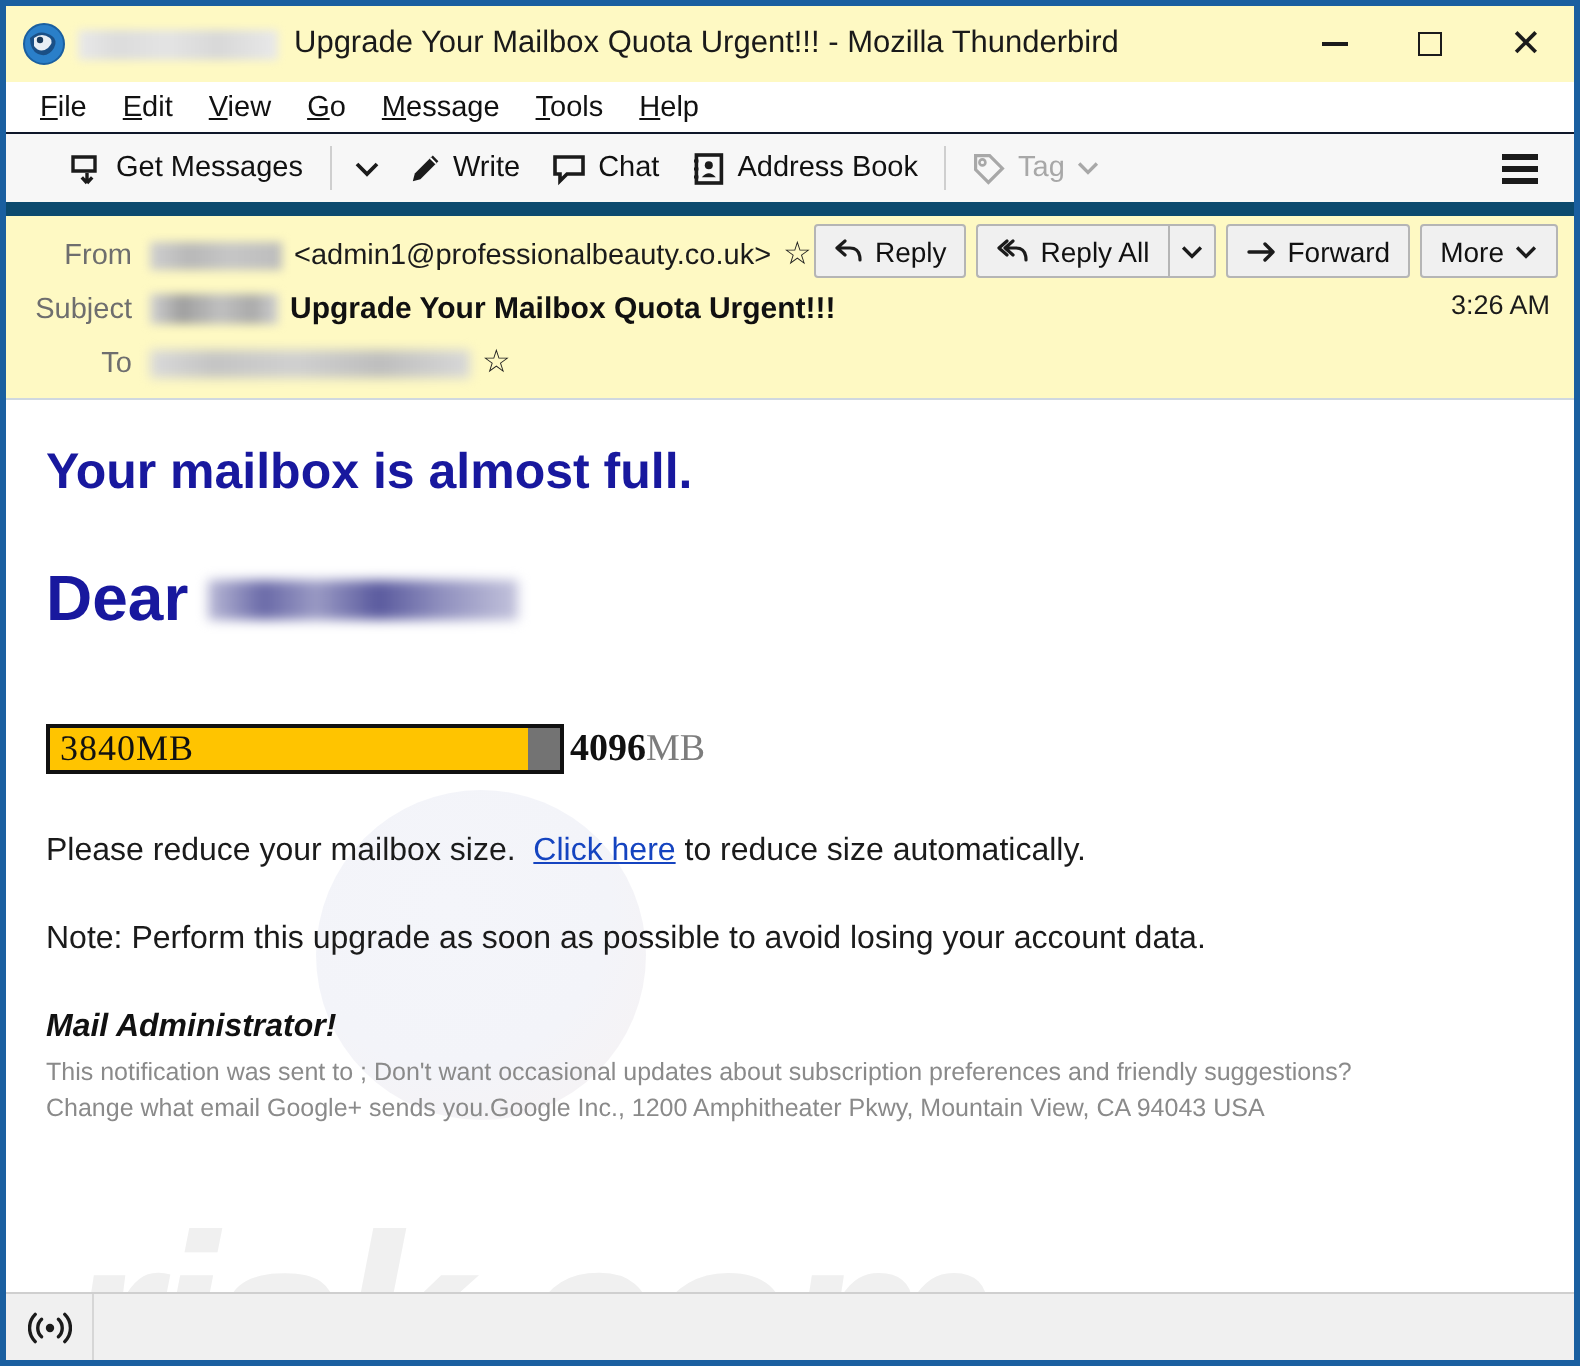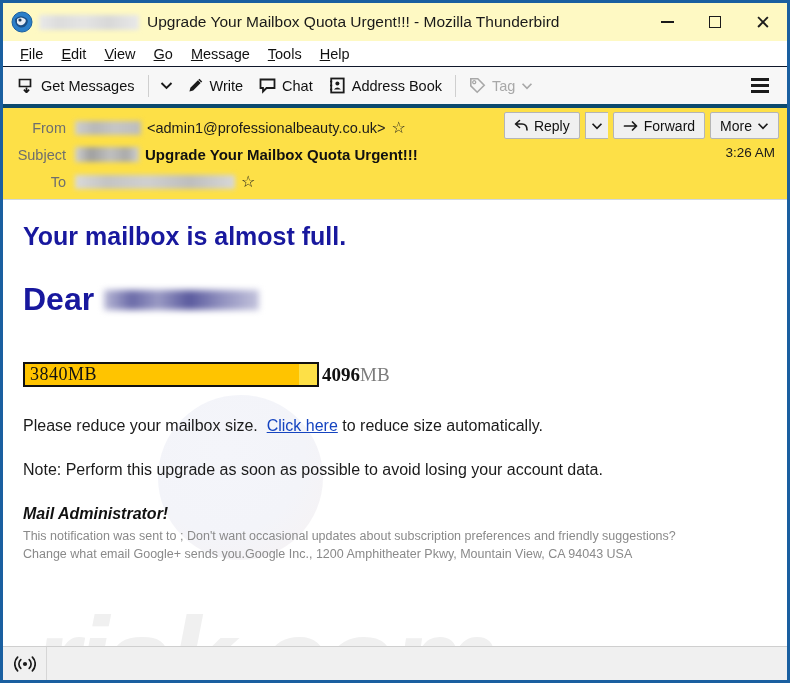--- a/index.html
+++ b/index.html
@@ -81,23 +81,23 @@
     font-family: "Liberation Sans", sans-serif;
   }
   .menu-item u { text-decoration: underline; }
 
   
   .mailtoolbar {
     height: 41px;
     background: #f7f7f7;
     display: flex;
     align-items: center;
-    padding-left: 7px;
-    flex: 0 0 auto;
-    border-bottom: 4px solid #0c4a6e;
+    padding-left: 24px;
+    flex: 0 0 auto;
+    border-bottom: 7px solid #0c4a6e;
     position: relative;
   }
   .tbtn {
     display: flex;
     align-items: center;
     gap: 6px;
     padding: 4px 8px;
     font-size: 14.5px;
     color: #111;
     height: 31px;
@@ -118,21 +118,21 @@
     position: absolute;
     right: 12px;
     display: flex; flex-direction: column;
     gap: 3px;
     padding: 6px;
   }
   .hamburger span { display: block; width: 18px; height: 3px; background: #1b1b1b; }
 
   
   .msghdr {
-    background: #fde047;
+    background: #fef9c3;
     padding: 6px 10px 4px 10px;
     flex: 0 0 auto;
     border-bottom: 1px solid #cfd8e0;
     position: relative;
   }
   .hdr-row {
     display: flex;
     align-items: center;
     min-height: 27px;
   }
@@ -264,24 +264,24 @@
     background: linear-gradient(90deg,#b9b9d6,#6a6aa8 18%,#9a9ac4 35%,#5a5a9e 55%,#8f8fbe 75%,#c3c3dc);
     filter: blur(3px);
     vertical-align: middle;
   }
   .quota-wrap {
     display: flex;
     align-items: center;
     margin: 0 0 30px 0;
   }
   .quota-bar {
-    width: 296px;
+    width: 259px;
     height: 25px;
     border: 2px solid #111;
-    background: #fde047;
+    background: #737373;
     position: relative;
     flex: 0 0 auto;
   }
   .quota-fill {
     height: 100%;
     background: #ffc400;
     display: flex;
     align-items: center;
   }
   .quota-used {
@@ -472,20 +472,29 @@
     <div class="reply-group">
       <div class="rbtn">
         <span>
           <svg width="15" height="13" viewBox="0 0 15 13">
               <path d="M5.5 1.5 L1.5 5 L5.5 8.5 M1.5 5 h6.5 q5 0 5 6" fill="none" stroke="#1b1b1b" stroke-width="1.6" stroke-linecap="round" stroke-linejoin="round"></path>
             </svg>
         </span>
         <span>Reply</span>
       </div>
       <div class="rsplit">
+        <div class="rbtn">
+          <span>
+            <svg width="17" height="13" viewBox="0 0 17 13">
+                <path d="M5.5 1.5 L1.5 5 L5.5 8.5" fill="none" stroke="#1b1b1b" stroke-width="1.6" stroke-linecap="round" stroke-linejoin="round"></path>
+                <path d="M8.5 1.5 L4.5 5 L8.5 8.5 M4.5 5 h5.5 q5 0 5 6" fill="none" stroke="#1b1b1b" stroke-width="1.6" stroke-linecap="round" stroke-linejoin="round"></path>
+              </svg>
+          </span>
+          <span>Reply All</span>
+        </div>
         <div class="rbtn">
           <span>
             <svg width="12" height="8" viewBox="0 0 13 9">
                 <path d="M1.5 2 L6.5 7 L11.5 2" fill="none" stroke="#1b1b1b" stroke-width="1.9"></path>
               </svg>
           </span>
         </div>
       </div>
       <div class="rbtn">
         <span>

